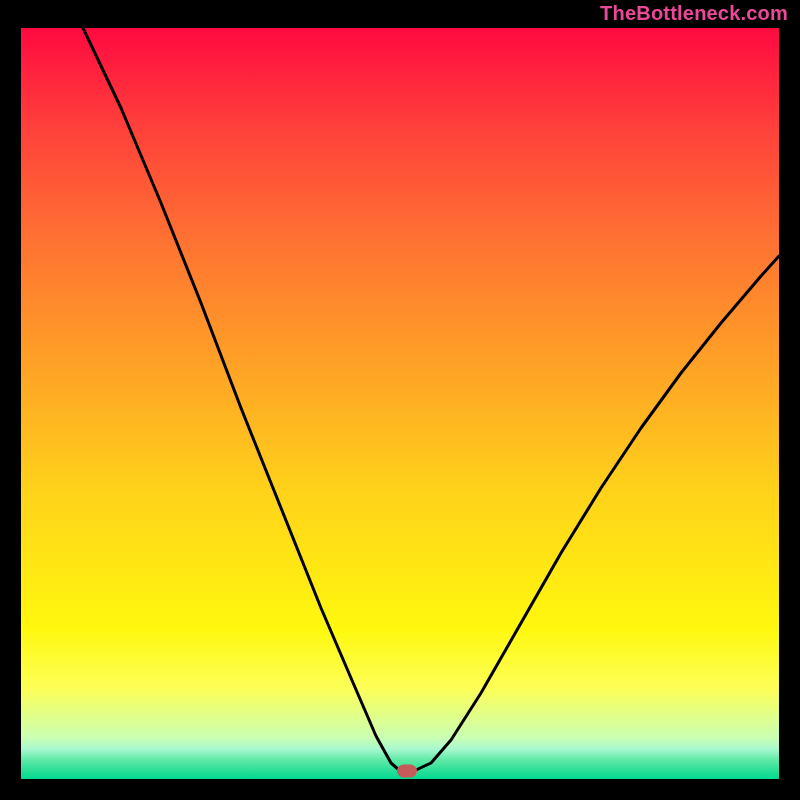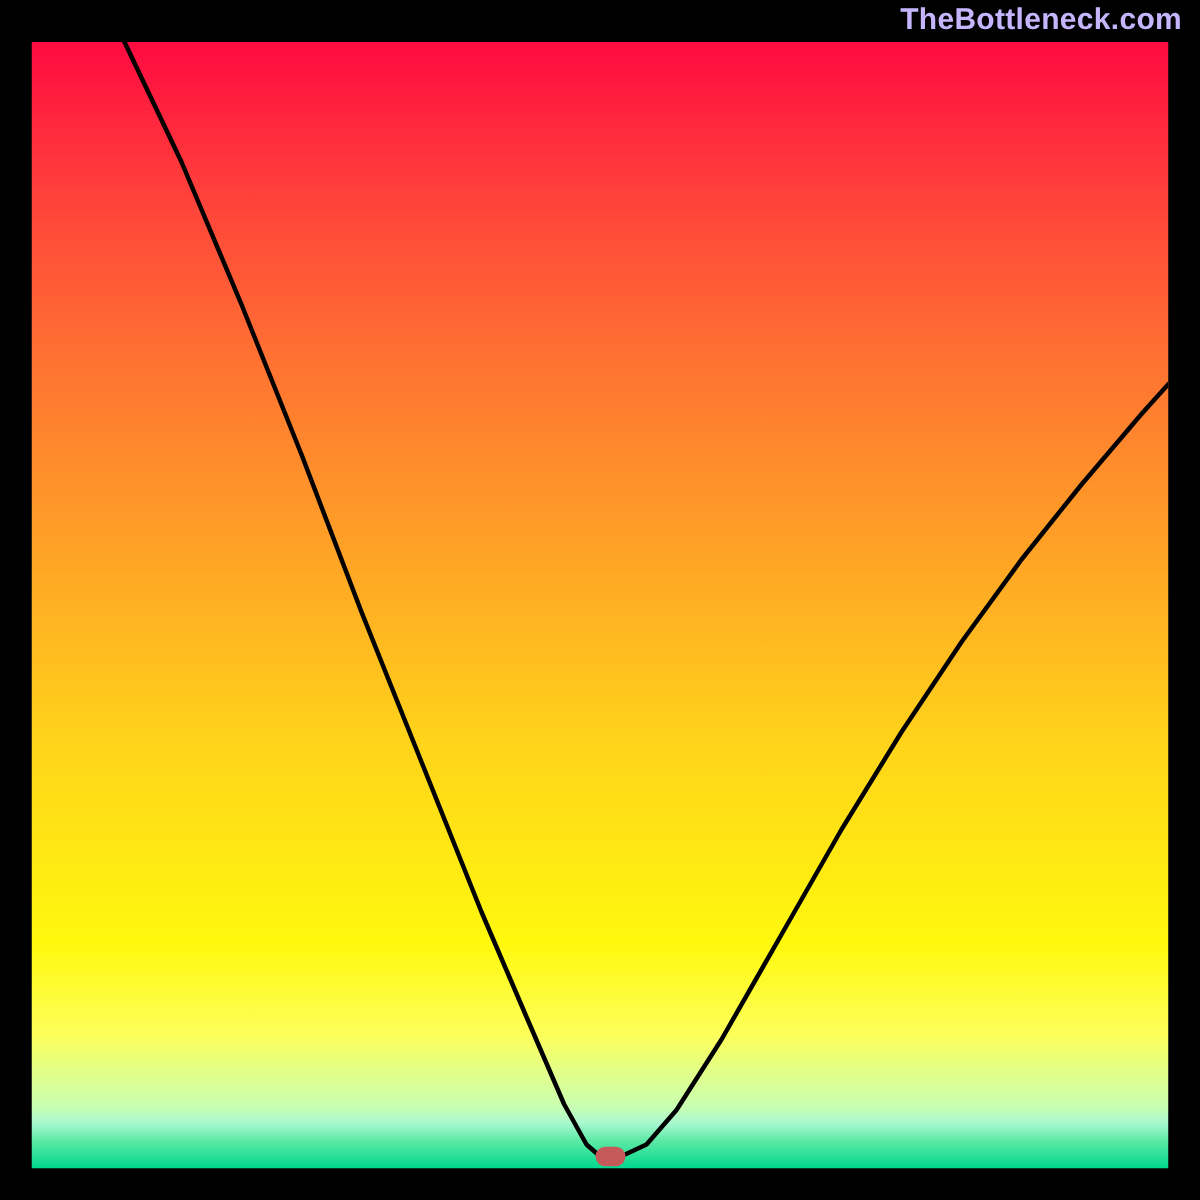--- a/index.html
+++ b/index.html
@@ -16,21 +16,21 @@
     left: 0;
     top: 0;
     width: 800px;
     height: 800px;
     background: #000000;
   }
   .watermark {
     position: absolute;
     top: 2px;
     right: 12px;
-    color: #c4b5fd;
+    color: #ec4899;
     font-size: 20px;
     font-weight: 600;
     letter-spacing: 0.2px;
   }
   .plot {
     position: absolute;
     left: 21px;
     top: 28px;
     width: 758px;
     height: 751px;

